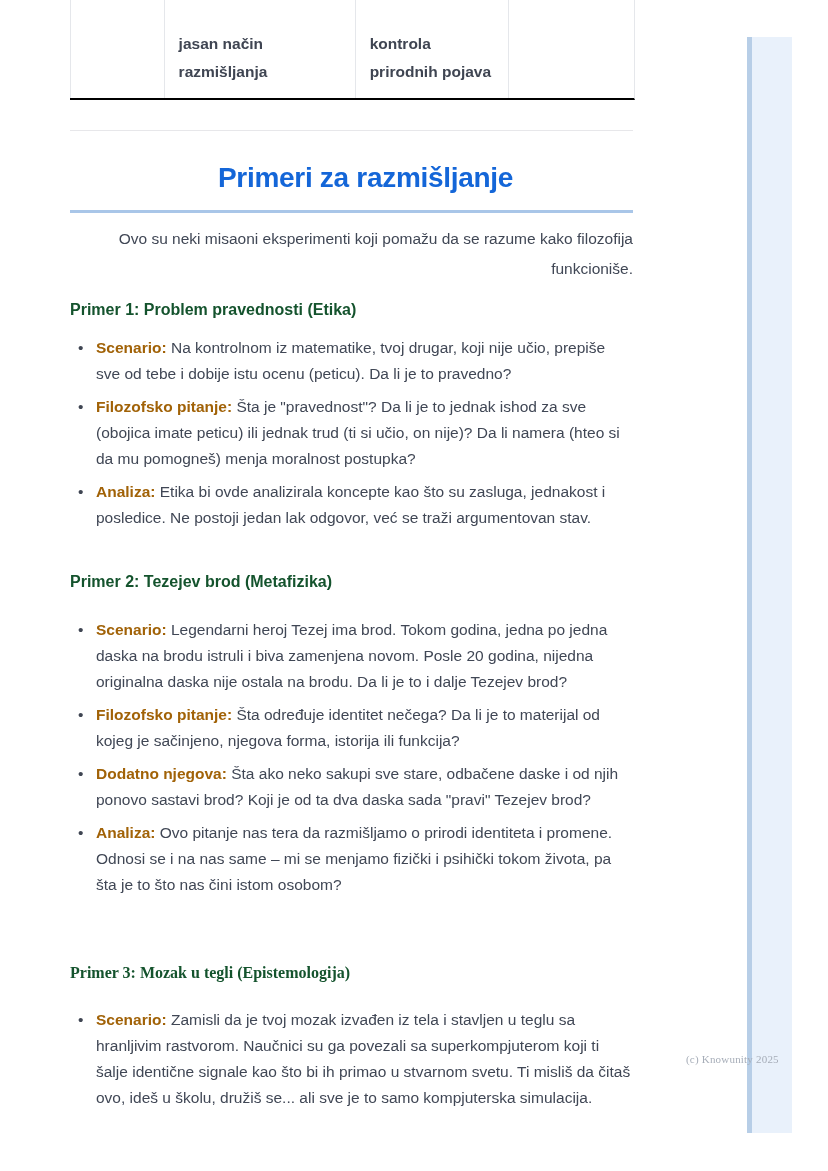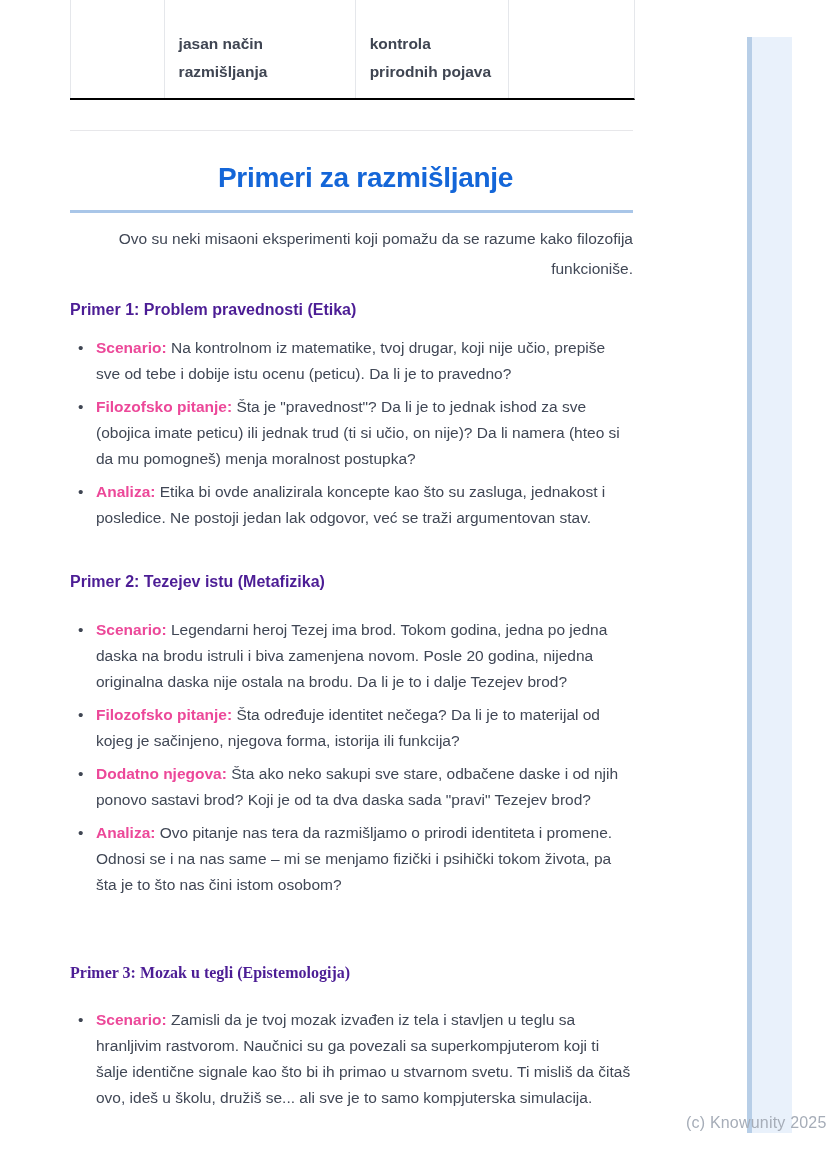--- a/index.html
+++ b/index.html
@@ -41,53 +41,53 @@
 
   
   .intro{
     left:70px;top:224px;width:563px;margin:0;
     font-size:15.5px;line-height:30px;color:#404755;text-align:right;
   }
 
   
   .subhead{
     left:70px;width:563px;margin:0;
-    font-size:16px;line-height:20px;font-weight:700;color:#4c1d95;
+    font-size:16px;line-height:20px;font-weight:700;color:#14532d;
   }
   .sub1{top:300px;}
   .sub2{top:572px;}
   .sub3{top:963px;font-family:Liberation Serif, serif;}
 
   
   .blist{
     left:70px;width:563px;margin:0;padding:0;list-style:none;
     font-size:15.5px;line-height:26px;color:#404755;
   }
   .list1{top:335px;}
   .list2{top:617px;}
   .list3{top:1007px;}
   .blist li{position:relative;padding-left:26px;margin:0 0 7px 0;}
   .blist li:last-child{margin-bottom:0;}
   .blist li .bullet-dot{
     position:absolute;left:8px;top:0;color:#3f4552;font-size:15.5px;
   }
-  .blist .lbl{font-weight:700;color:#ec4899;}
+  .blist .lbl{font-weight:700;color:#a16207;}
 
   
   .scrollbar{
     left:747px;top:37px;width:45px;height:1096px;
     background:#e9f1fb;border-left:5px solid #b7cee7;box-sizing:border-box;
     z-index:1;
   }
 
   
   .watermark{
-    left:686px;top:1116px;
-    font-size:16px;line-height:14px;color:#a6adb8;letter-spacing:0.2px;
-    z-index:2;white-space:nowrap;
+    left:686px;top:1052px;
+    font-size:11px;line-height:14px;color:#a6adb8;letter-spacing:0.2px;
+    z-index:2;white-space:nowrap;font-family:Liberation Serif, serif;
   }
 </style>
 </head>
 <body>
 
 <div class="abs table-frag">
   <div class="table-cell c1"><span></span></div>
   <div class="table-cell c2"><span>jasan način razmišljanja</span></div>
   <div class="table-cell c3"><span>kontrola prirodnih pojava</span></div>
   <div class="table-cell c4"><span></span></div>
@@ -100,21 +100,21 @@
 
 <p class="abs intro">Ovo su neki misaoni eksperimenti koji pomažu da se razume kako filozofija funkcioniše.</p>
 
 <h3 class="abs subhead sub1">Primer 1: Problem pravednosti (Etika)</h3>
 <ul class="abs blist list1">
   <li><span class="bullet-dot">•</span><span class="lbl">Scenario:</span> <span>Na kontrolnom iz matematike, tvoj drugar, koji nije učio, prepiše sve od tebe i dobije istu ocenu (peticu). Da li je to pravedno?</span></li>
   <li><span class="bullet-dot">•</span><span class="lbl">Filozofsko pitanje:</span> <span>Šta je "pravednost"? Da li je to jednak ishod za sve (obojica imate peticu) ili jednak trud (ti si učio, on nije)? Da li namera (hteo si da mu pomogneš) menja moralnost postupka?</span></li>
   <li><span class="bullet-dot">•</span><span class="lbl">Analiza:</span> <span>Etika bi ovde analizirala koncepte kao što su zasluga, jednakost i posledice. Ne postoji jedan lak odgovor, već se traži argumentovan stav.</span></li>
 </ul>
 
-<h3 class="abs subhead sub2">Primer 2: Tezejev istu (Metafizika)</h3>
+<h3 class="abs subhead sub2">Primer 2: Tezejev brod (Metafizika)</h3>
 <ul class="abs blist list2">
   <li><span class="bullet-dot">•</span><span class="lbl">Scenario:</span> <span>Legendarni heroj Tezej ima brod. Tokom godina, jedna po jedna daska na brodu istruli i biva zamenjena novom. Posle 20 godina, nijedna originalna daska nije ostala na brodu. Da li je to i dalje Tezejev brod?</span></li>
   <li><span class="bullet-dot">•</span><span class="lbl">Filozofsko pitanje:</span> <span>Šta određuje identitet nečega? Da li je to materijal od kojeg je sačinjeno, njegova forma, istorija ili funkcija?</span></li>
   <li><span class="bullet-dot">•</span><span class="lbl">Dodatno njegova:</span> <span>Šta ako neko sakupi sve stare, odbačene daske i od njih ponovo sastavi brod? Koji je od ta dva daska sada "pravi" Tezejev brod?</span></li>
   <li><span class="bullet-dot">•</span><span class="lbl">Analiza:</span> <span>Ovo pitanje nas tera da razmišljamo o prirodi identiteta i promene. Odnosi se i na nas same – mi se menjamo fizički i psihički tokom života, pa šta je to što nas čini istom osobom?</span></li>
 </ul>
 
 <h3 class="abs subhead sub3">Primer 3: Mozak u tegli (Epistemologija)</h3>
 <ul class="abs blist list3">
   <li><span class="bullet-dot">•</span><span class="lbl">Scenario:</span> <span>Zamisli da je tvoj mozak izvađen iz tela i stavljen u teglu sa hranljivim rastvorom. Naučnici su ga povezali sa superkompjuterom koji ti šalje identične signale kao što bi ih primao u stvarnom svetu. Ti misliš da čitaš ovo, ideš u školu, družiš se... ali sve je to samo kompjuterska simulacija.</span></li>

